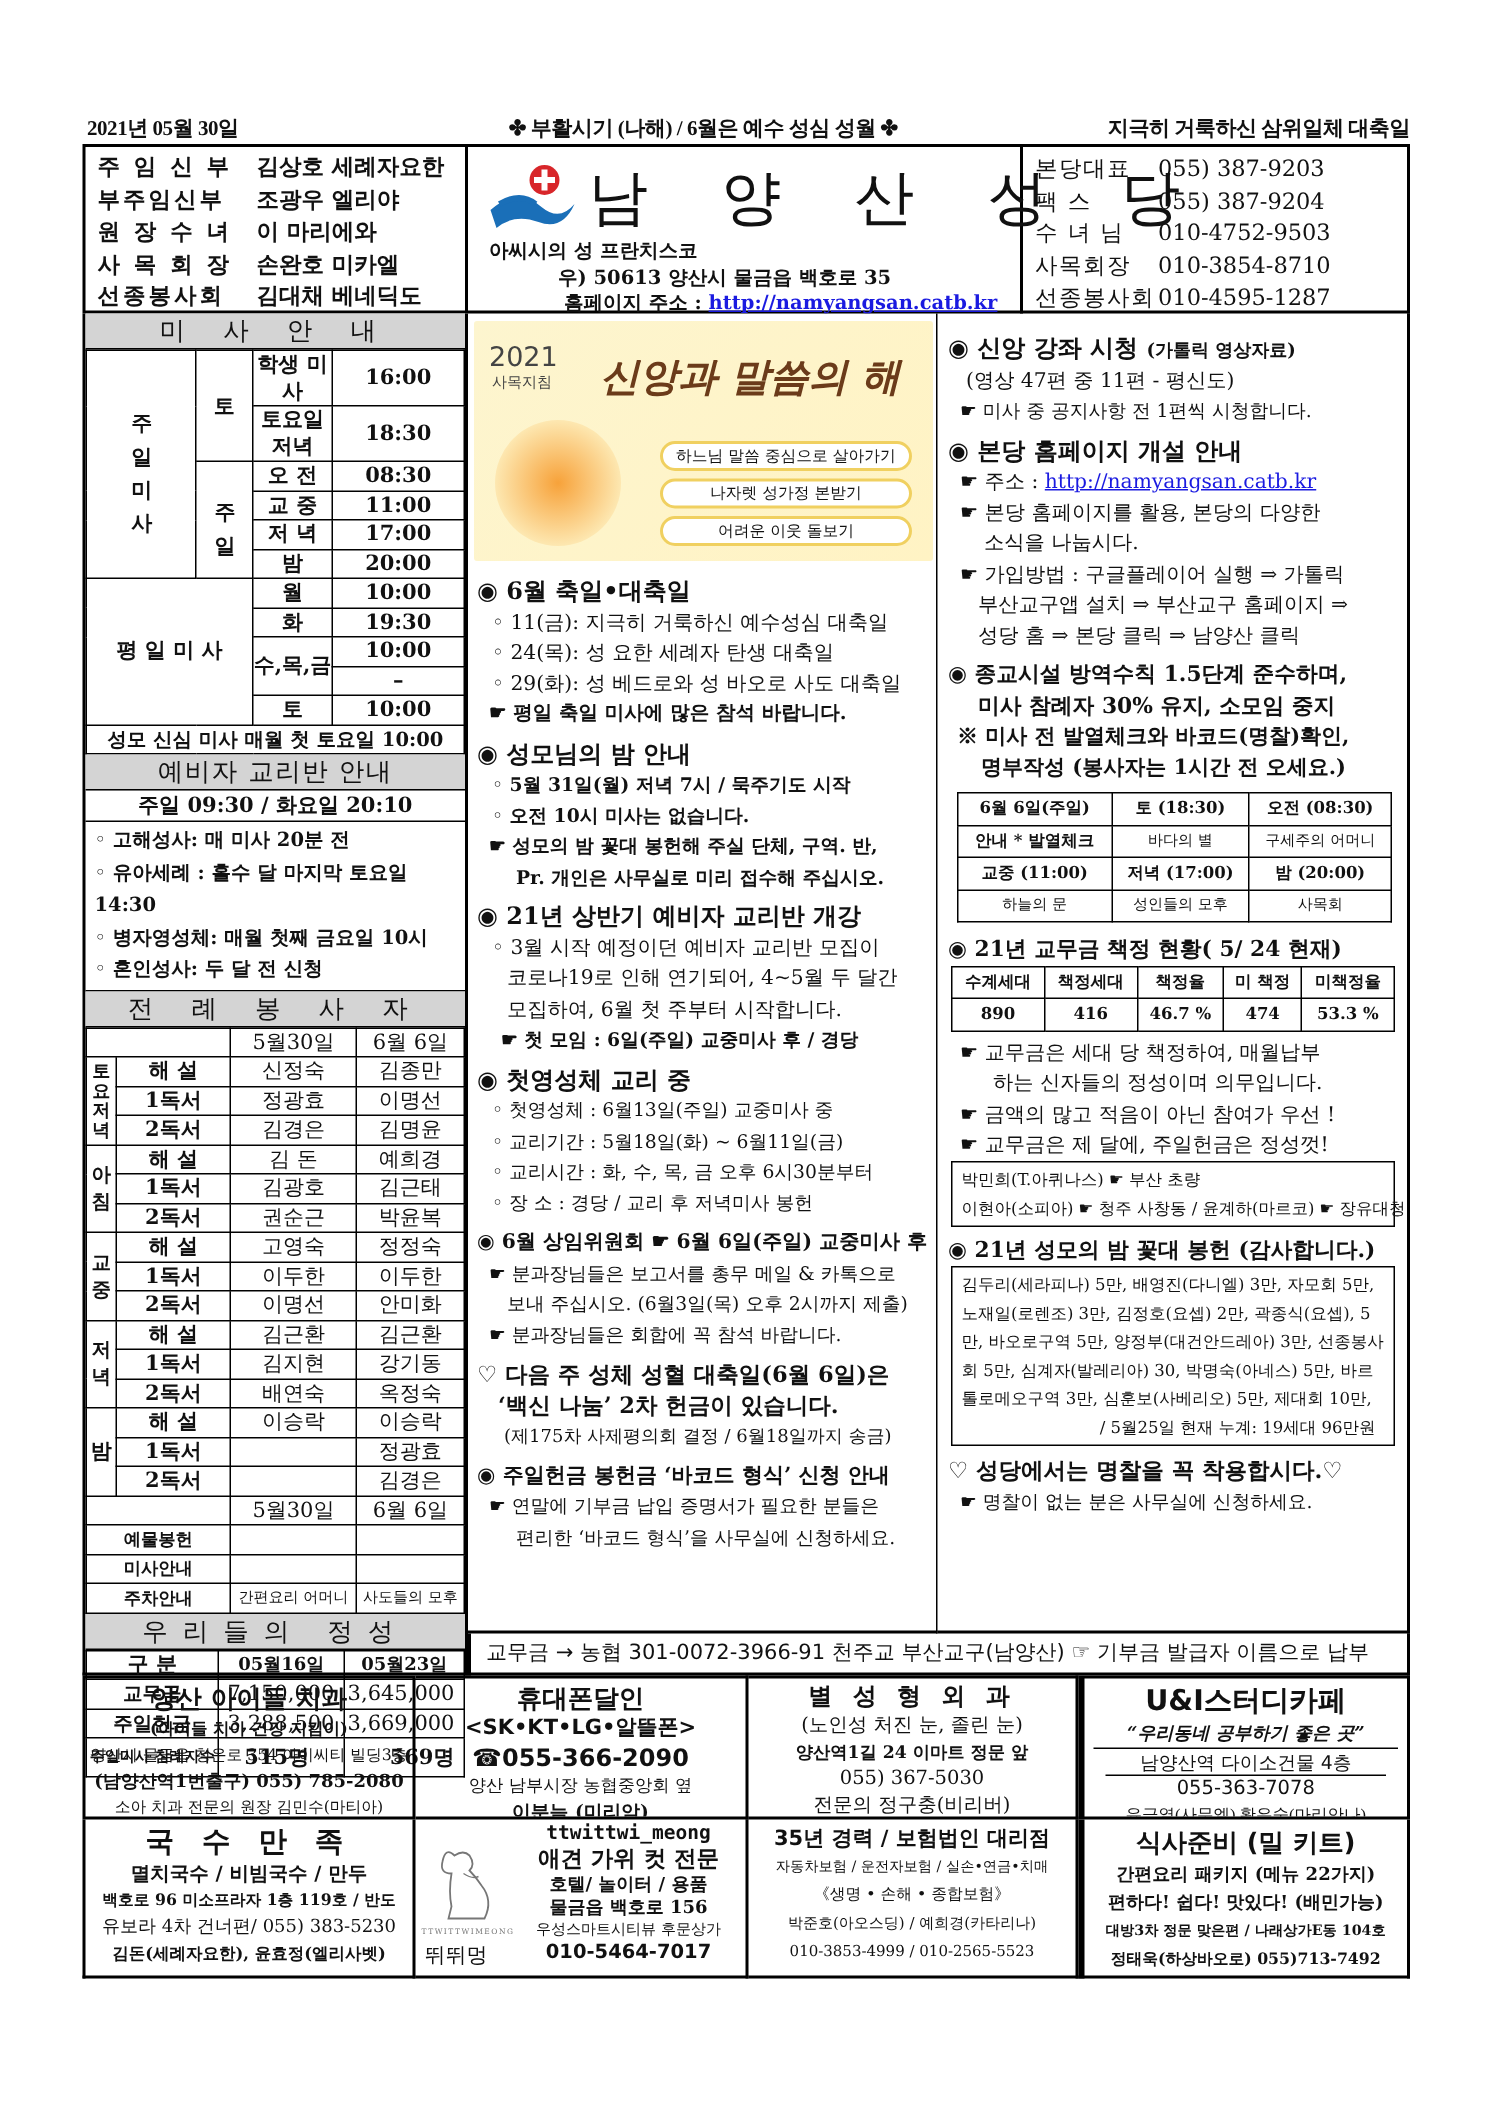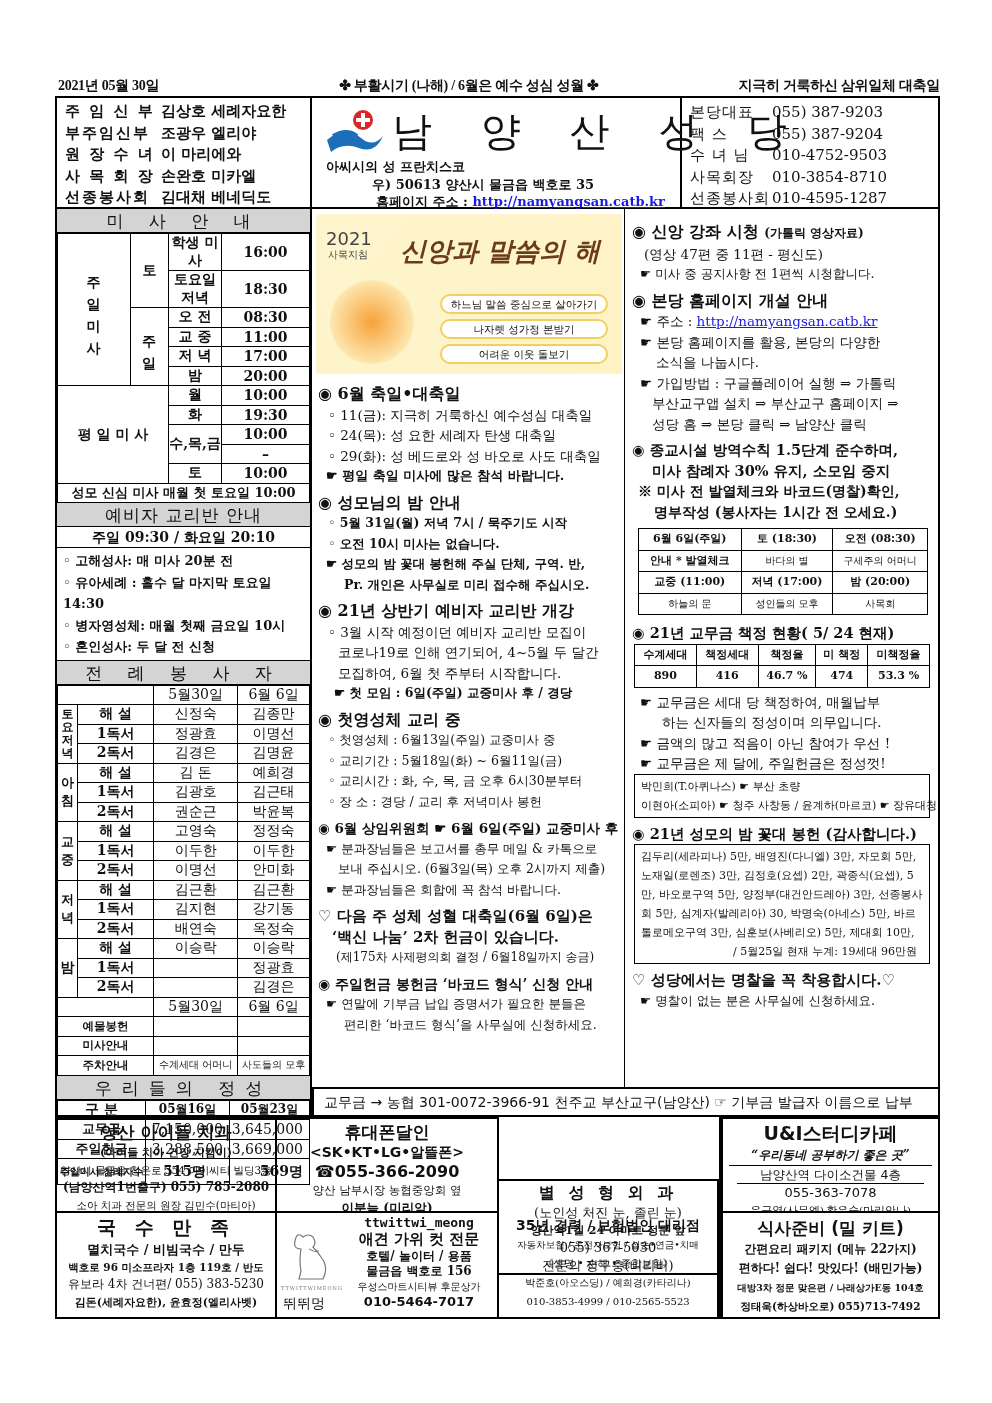--- a/index.html
+++ b/index.html
@@ -1,20 +1,20 @@
 <!DOCTYPE html>
 <html><head>
 <meta charset="utf-8">
 <style>
 *{box-sizing:border-box;margin:0;padding:0}
 body{width:992px;height:1403px;background:#fff;font-family:"DejaVu Serif",serif;color:#111;position:relative;overflow:hidden}
 .abs{position:absolute}
 .topbar{left:58px;top:76px;width:882px;height:20px;font-size:14px;display:flex;justify-content:space-between;align-items:center;font-family:"Liberation Serif",serif;font-weight:bold;letter-spacing:-0.3px}
 .hdr-left{left:55px;top:96px;width:257px;height:113px;border:2px solid #000;padding:3px 8px;font-size:15px;line-height:21.5px;font-weight:bold}
-.hdr-left .row{display:flex;gap:6px;white-space:nowrap}
+.hdr-left .row{display:flex;gap:16px;white-space:nowrap}
 .hdr-left .role{width:90px;letter-spacing:2px}
 .hdr-mid{left:312px;top:96px;width:370px;height:113px;border:2px solid #000;border-left:none}
 .hdr-right{left:682px;top:96px;width:258px;height:113px;border:2px solid #000;border-left:none;padding:4px 8px;font-size:15px;line-height:21.5px}
 .hdr-right .row{display:flex;gap:10px;white-space:nowrap}
 .hdr-right .k{width:72px;letter-spacing:1px}
 .logo-title{left:392px;top:104px;font-size:40px;letter-spacing:18px;font-family:"DejaVu Sans",sans-serif;font-weight:300}
 .subline{font-size:13px;font-weight:bold;white-space:nowrap}
 a.link{color:#1a1ae0;text-decoration:underline}
 .col1{left:55px;top:209px;width:257px;height:908px;border:2px solid #000;border-top:none}
 .sec-title{background:#d4d4d4;text-align:center;font-size:17px;letter-spacing:10px;border-bottom:1px solid #000;font-family:"DejaVu Sans",sans-serif;font-weight:300;height:24px;line-height:24px}
@@ -269,21 +269,21 @@
           <td></td>
           <td></td>
         </tr>
     <tr>
           <td colspan="2" class="b" style="font-size:11.5px">미사안내</td>
           <td></td>
           <td></td>
         </tr>
     <tr>
           <td colspan="2" class="b" style="font-size:11.5px">주차안내</td>
-          <td style="font-size:10px">수계세대 어머니</td>
+          <td style="font-size:10px">간편요리 어머니</td>
           <td style="font-size:10px">사도들의 모후</td>
         </tr>
   </tbody>
     </table>
   <div class="sec-title">우리들의 정성</div>
   <table>
     <tbody>
         <tr>
           <td class="b" style="width:88px">구  분</td>
           <td class="b" style="width:84px;font-size:12px">05월16일</td>
@@ -438,21 +438,21 @@
   <div class="l b" style="font-size:12px">(남양산역1번출구) 055) 785-2080</div>
   <div class="l" style="font-size:10.5px">소아 치과 전문의 원장 김민수(마티아)</div>
 </div>
 <div class="abs ad" style="left:277px;top:1117px;width:222px;height:96px;padding-top:2px;border-left:none">
   <div class="t" style="font-size:17px">휴대폰달인</div>
   <div class="l b" style="font-size:14px;font-family:'DejaVu Sans',sans-serif">&lt;SK•KT•LG•알뜰폰&gt;</div>
   <div class="l b" style="font-size:16px;font-family:'DejaVu Sans',sans-serif;line-height:20px">☎055-366-2090</div>
   <div class="l" style="font-size:11.5px">양산 남부시장 농협중앙회 옆</div>
   <div class="l b" style="font-size:12.5px">이분늠 (미리암)</div>
 </div>
-<div class="abs ad" style="left:499px;top:1179px;width:220px;height:96px;padding-top:2px;border-left:none">
+<div class="abs ad" style="left:499px;top:1117px;width:220px;height:96px;padding-top:2px;border-left:none">
   <div class="t" style="font-size:16px;letter-spacing:4px">별 성 형 외 과</div>
   <div class="l" style="font-size:13px">(노인성 처진 눈, 졸린 눈)</div>
   <div class="l b" style="font-size:11.5px">양산역1길 24 이마트 정문 앞</div>
   <div class="l" style="font-size:13px">055) 367-5030</div>
   <div class="l" style="font-size:13px">전문의 정구충(비리버)</div>
 </div>
 <div class="abs ad" style="left:719px;top:1117px;width:221px;height:96px;padding-top:2px;border-left:4px solid #000">
   <div class="t" style="font-size:19px">U&amp;I스터디카페</div>
   <div class="l b" style="font-size:12px;font-style:italic;border-bottom:1px solid #000;margin:0 6px">“우리동네 공부하기 좋은 곳”</div>
   <div class="l" style="font-size:12.5px;font-family:'DejaVu Sans',sans-serif;border-bottom:1px solid #000;margin:0 14px">남양산역 다이소건물 4층</div>

